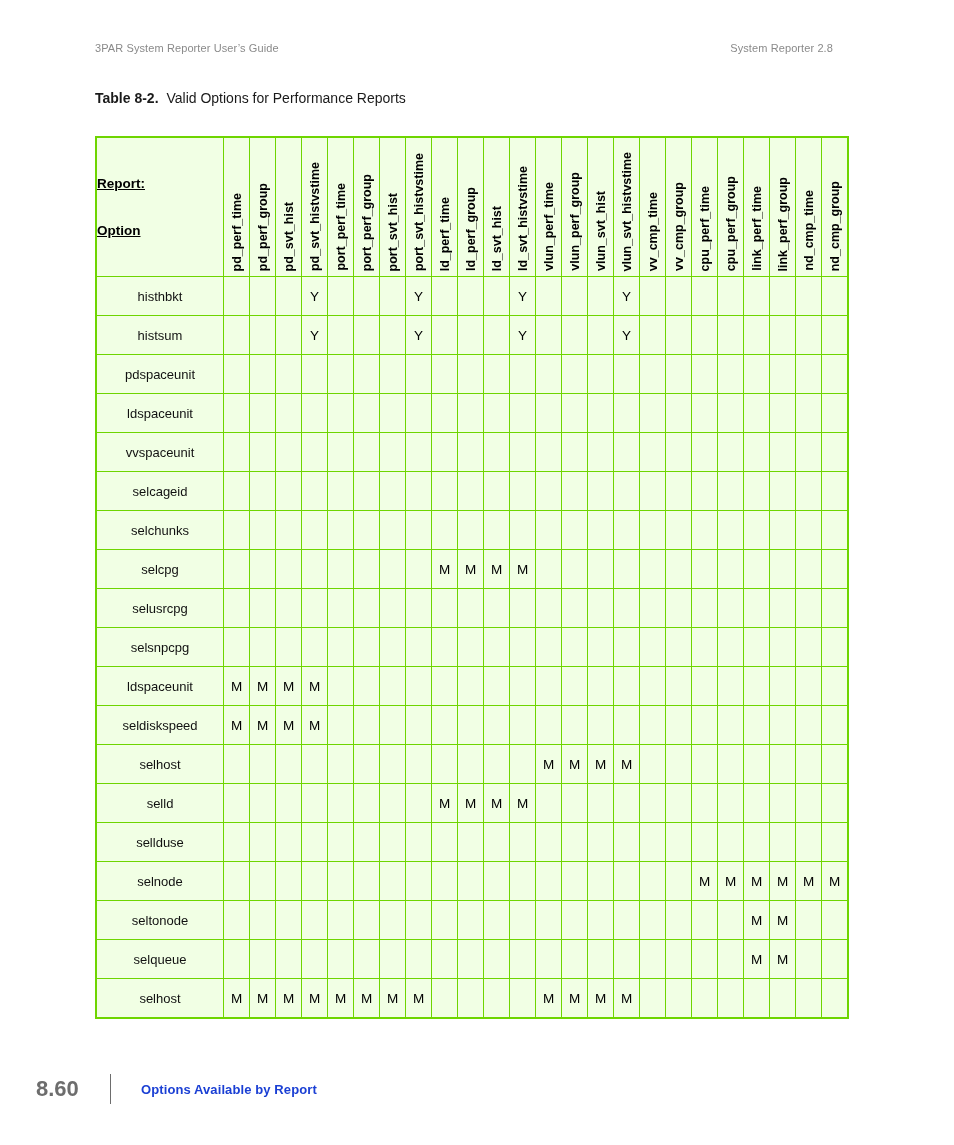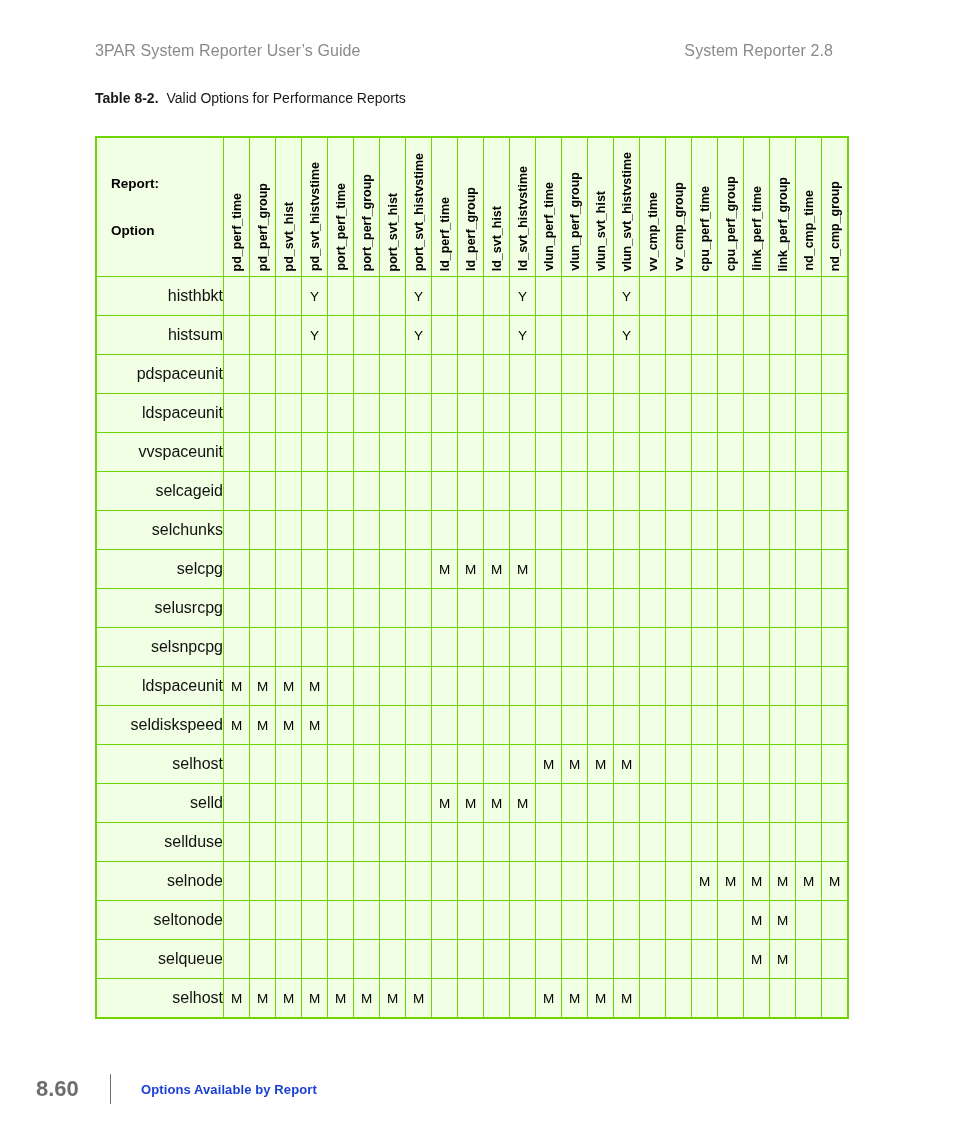--- a/index.html
+++ b/index.html
@@ -18,21 +18,21 @@
 
   
   .running-head {
     position: absolute;
     top: 42px;
     left: 95px;
     width: 738px;
     display: flex;
     justify-content: space-between;
     align-items: baseline;
-    font-size: 16px;
+    font-size: 11px;
     color: #8a8a8a;
     letter-spacing: 0.1px;
   }
   .running-head .rh-right { text-align: right; margin-left: 21px; }
 
   
   .table-caption {
     position: absolute;
     top: 90px;
     left: 95px;
@@ -74,25 +74,25 @@
 
   
   .hdr-corner {
     width: 126px;
     height: 138px;
     vertical-align: middle;
     text-align: left;
     position: relative;
   }
   .corner-inner {
-    padding-left: 14px;
     font-size: 13.5px;
     font-weight: bold;
     line-height: 1;
     color: #000;
+    text-decoration: underline;
   }
   .corner-report { margin-bottom: 34px; }
 
   .hdr-rot {
     width: 25px;
     height: 138px;
     vertical-align: bottom;
     text-align: center;
     position: relative;
   }
@@ -110,23 +110,23 @@
     font-size: 12.5px;
     font-weight: bold;
     line-height: 24px;
     letter-spacing: 0px;
   }
 
   
   .row-label {
     width: 126px;
     height: 38px;
-    text-align: right;
+    text-align: center;
     vertical-align: middle;
-    font-size: 16px;
+    font-size: 13px;
     color: #111;
     padding-left: 14px;
     box-sizing: border-box;
   }
   .cell {
     width: 25px;
     height: 38px;
     text-align: center;
     vertical-align: middle;
     font-size: 13.5px;

